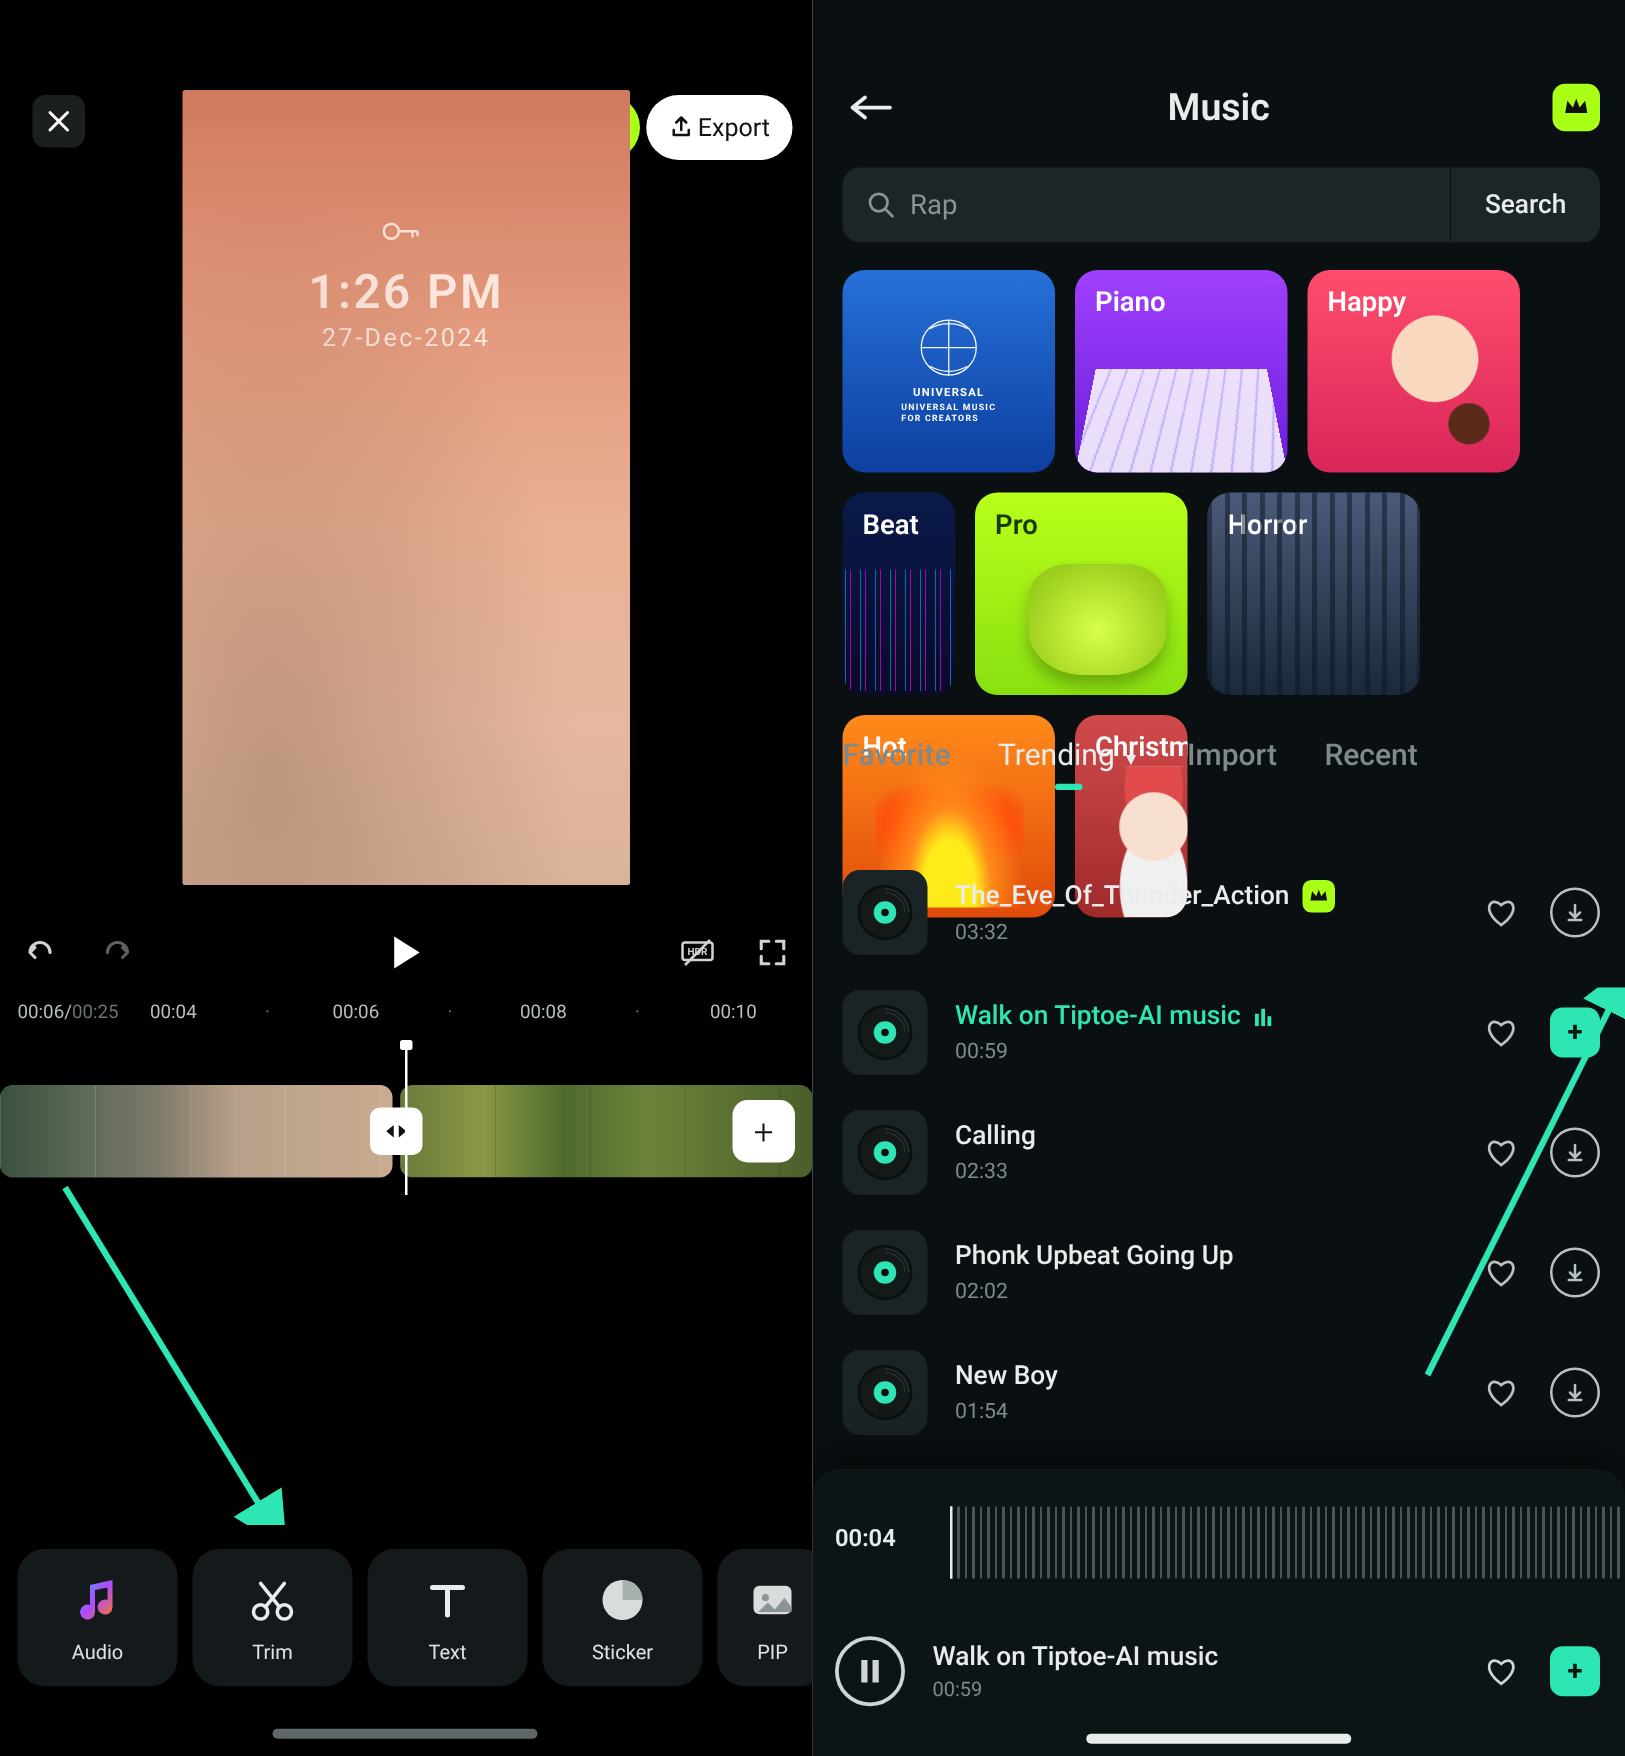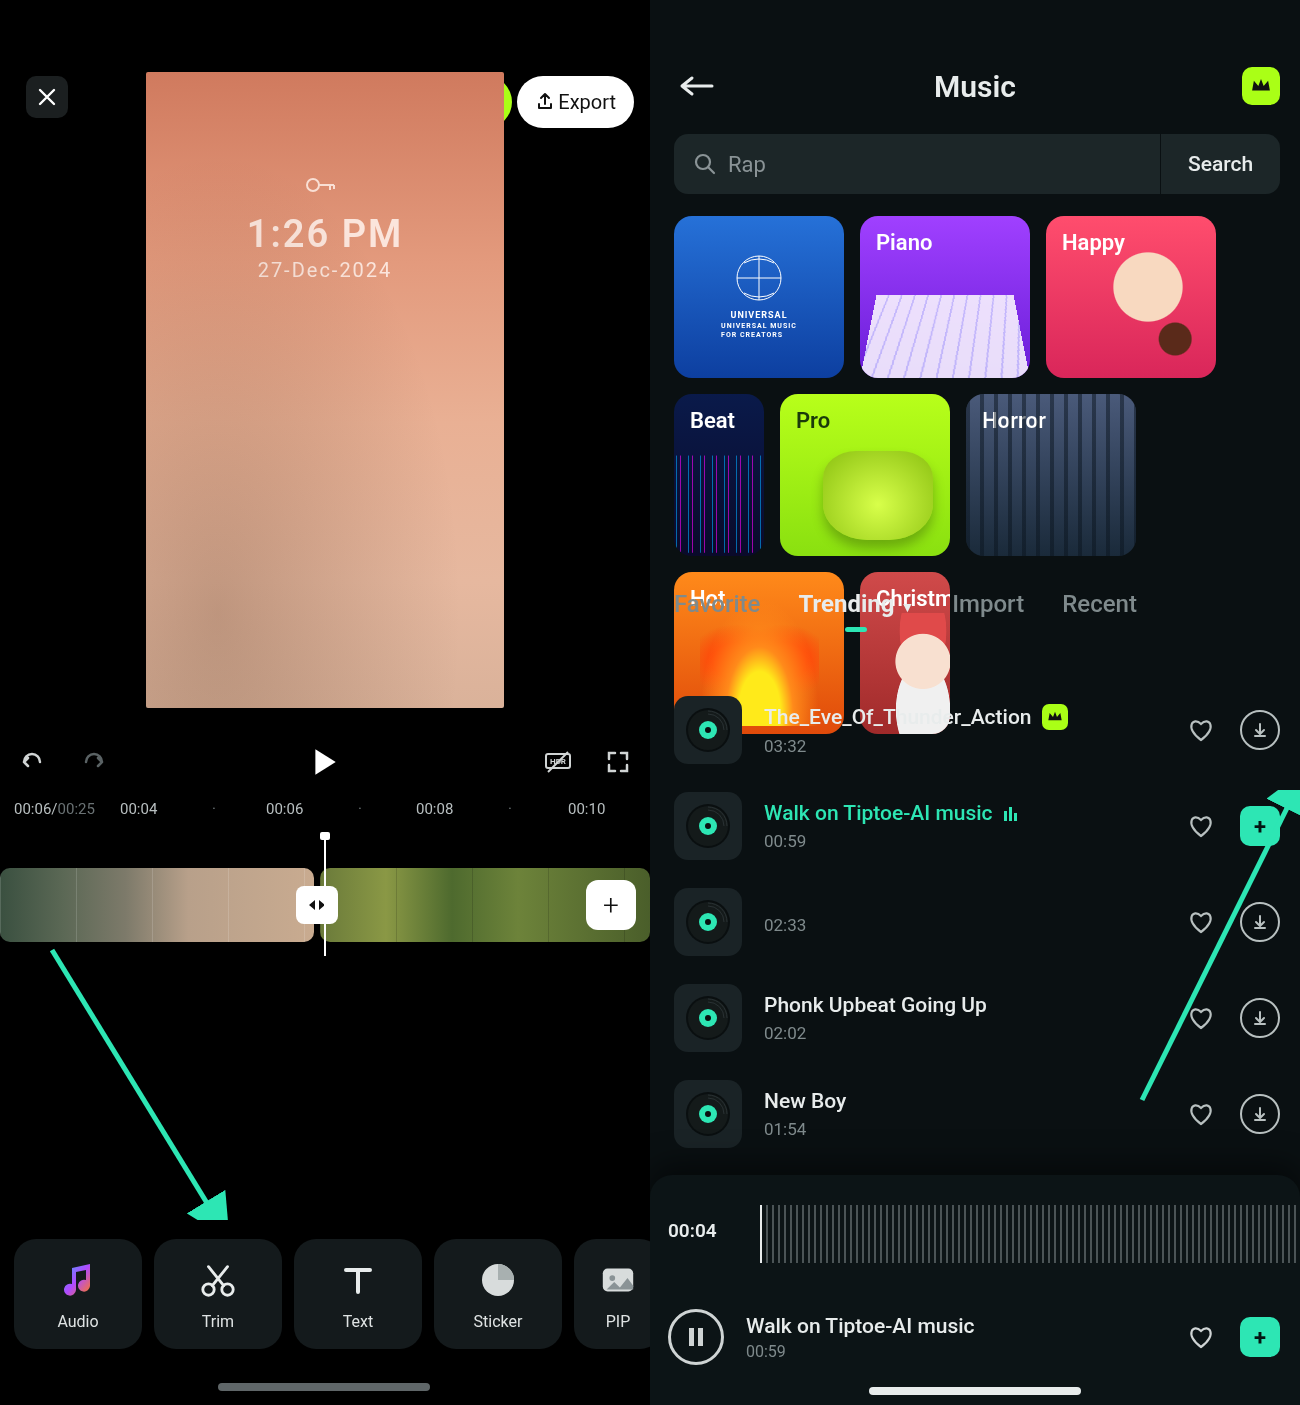--- a/index.html
+++ b/index.html
@@ -112,21 +112,21 @@
              radial-gradient(ellipse at 30% 50%,#ff4a0a 0 20%,transparent 40%),
              radial-gradient(ellipse at 70% 50%,#ff4a0a 0 20%,transparent 40%)}
 .cat.xmas{background:linear-gradient(180deg,#d04a4a,#a02a2a);width:90px}
 .cat.xmas:after{content:"";position:absolute;left:10%;right:-30%;bottom:0;height:75%;
   background:radial-gradient(circle at 50% 40%,#f8e0d0 0 30%,transparent 31%),
              radial-gradient(ellipse at 50% 80%,#f0f0f0 0 35%,transparent 36%),
              radial-gradient(ellipse at 50% 15%,#e04a4a 0 30%,transparent 31%)}
 
 .tabs{position:absolute;left:24px;right:20px;top:590px;display:flex;gap:38px;align-items:flex-start}
 .tab{color:#7f8a8c;font-size:24px;font-weight:500;position:relative;padding-bottom:14px}
-.tab.active{color:var(--text);font-weight:700}
+.tab.active{color:var(--text);font-weight:400}
 .tab.active:after{content:"";position:absolute;left:50%;bottom:0;transform:translateX(-50%);width:22px;height:5px;background:var(--teal);border-radius:3px}
 
 .tracks{position:absolute;left:24px;right:20px;top:682px;display:flex;flex-direction:column}
 .track{display:flex;align-items:center;gap:22px;padding:14px 0}
 .t-art{width:68px;height:68px;border-radius:14px;background:#1a2326;display:flex;align-items:center;justify-content:center}
 .t-art svg{display:block}
 .t-info{flex:1;min-width:0}
 .t-title{color:var(--text);font-size:21px;font-weight:500;display:flex;align-items:center;gap:10px;white-space:nowrap}
 .t-title.playing{color:var(--teal)}
 .t-dur{color:#7f8a8c;font-size:17px;margin-top:6px}
@@ -441,20 +441,21 @@
           <svg width="48" height="48" viewBox="0 0 48 48">
             <circle cx="24" cy="24" r="22" fill="#0a0f10"></circle>
             <circle cx="24" cy="24" r="20" fill="#141a1a"></circle>
             <circle cx="24" cy="24" r="9" fill="#2de6b4"></circle>
             <circle cx="24" cy="24" r="3" fill="#0a0f10"></circle>
             <path d="M24 5 A19 19 0 0 1 43 24" stroke="#2a3234" stroke-width="1" fill="none"></path>
             <path d="M24 8 A16 16 0 0 1 40 24" stroke="#2a3234" stroke-width="1" fill="none"></path>
           </svg>
         </div>
         <div class="t-info">
+          <div class="t-title">Calling</div>
           <div class="t-dur">02:33</div>
         </div>
         <div class="t-fav">
           <svg width="26" height="24" viewBox="0 0 26 24">
             <path d="M13 22 C-4 10 5 -2 13 6 C21 -2 30 10 13 22 Z" fill="none" stroke="#b8c0c0" stroke-width="2.2"></path>
           </svg>
         </div>
         <div class="t-dl">
           <svg width="16" height="16" viewBox="0 0 16 16">
             <path d="M8 2 V11 M4 8 L8 12 L12 8 M3 14 H13" stroke="#b8c0c0" stroke-width="2" fill="none" stroke-linecap="round"></path>

